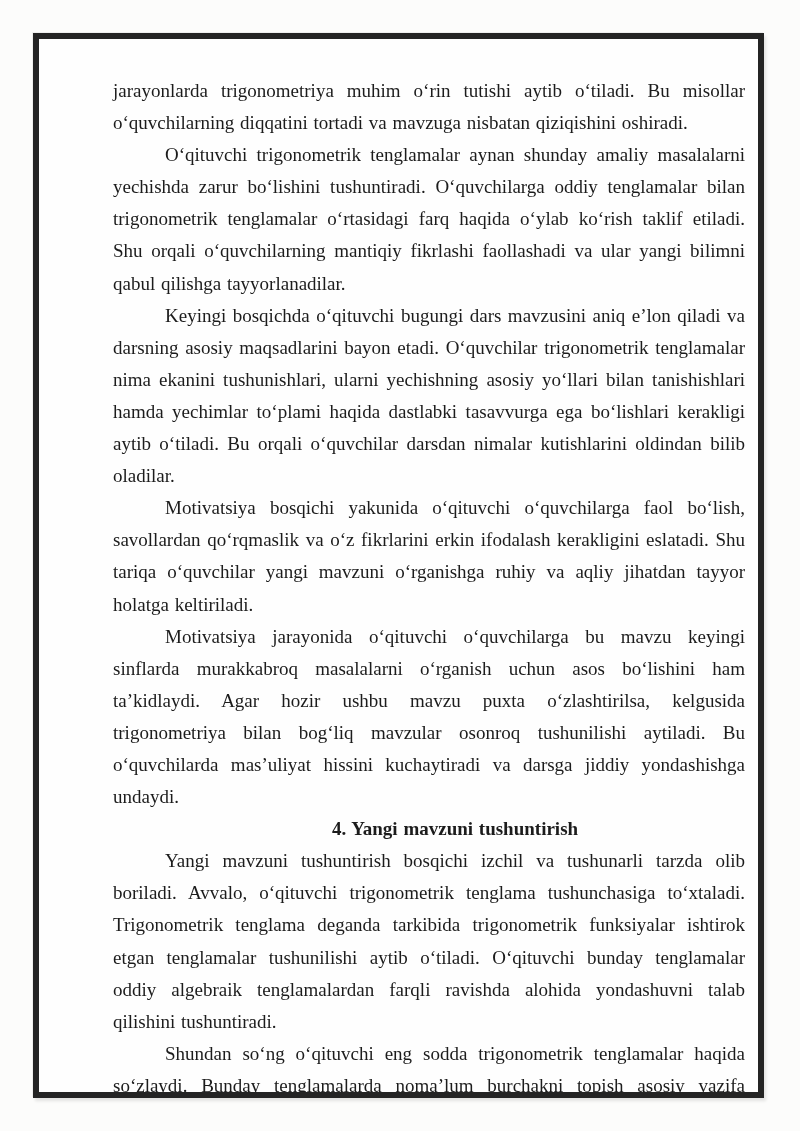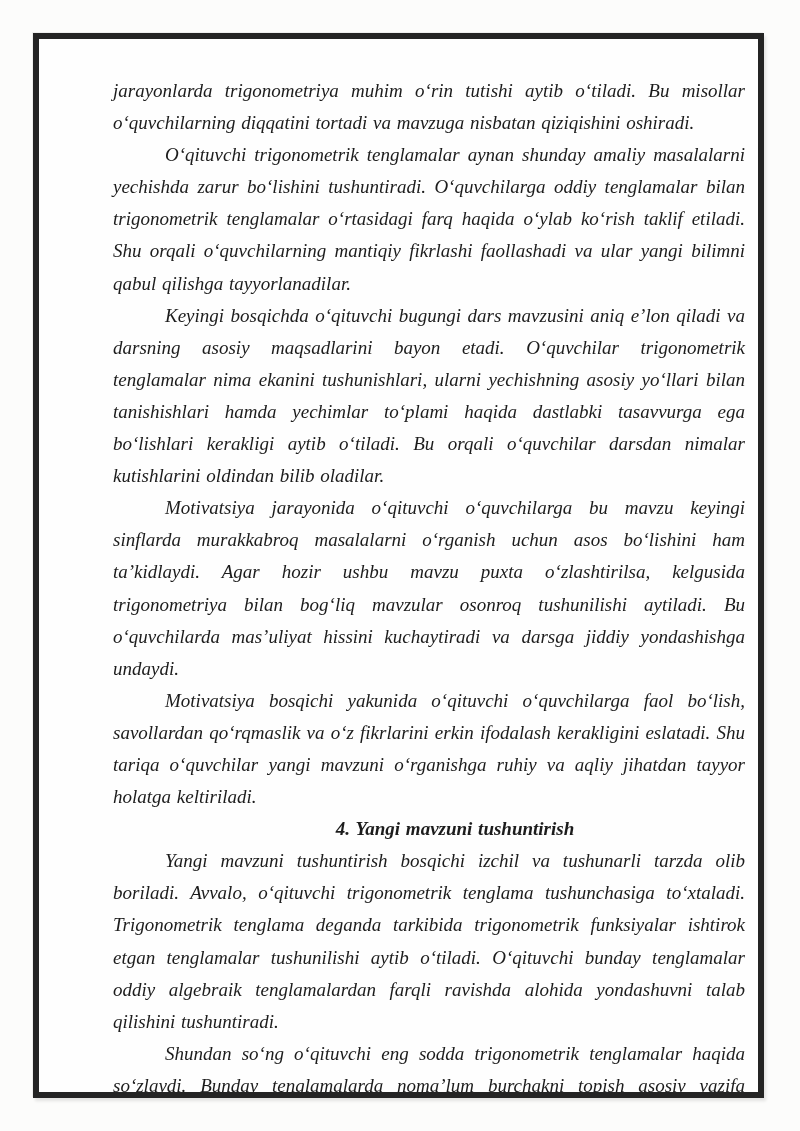--- a/index.html
+++ b/index.html
@@ -25,21 +25,20 @@
   .page-frame {
     position: absolute;
     left: 33px;
     top: 33px;
     width: 731px;
     height: 1065px;
     box-sizing: border-box;
     border: 6px solid #242424;
     background: #fefefe;
     box-shadow: 2px 3px 3px rgba(0,0,0,0.10), -1px -1px 0 rgba(0,0,0,0.05);
-    font-style: italic;
   }
   .page-body {
     position: absolute;
     left: 0;
     top: 0;
     right: 0;
     bottom: 0;
     padding: 36px 13px 0 74px;
     box-sizing: border-box;
     color: #1c1c1c;
@@ -68,20 +67,20 @@
 </head>
 <body>
 
 <div class="scan-page">
   <div class="page-frame">
     <div class="page-body">
 
     <p class="para continuation">jarayonlarda trigonometriya muhim oʻrin tutishi aytib oʻtiladi. Bu misollar oʻquvchilarning diqqatini tortadi va mavzuga nisbatan qiziqishini oshiradi.</p>
         <p class="para body">Oʻqituvchi trigonometrik tenglamalar aynan shunday amaliy masalalarni yechishda zarur boʻlishini tushuntiradi. Oʻquvchilarga oddiy tenglamalar bilan trigonometrik tenglamalar oʻrtasidagi farq haqida oʻylab koʻrish taklif etiladi. Shu orqali oʻquvchilarning mantiqiy fikrlashi faollashadi va ular yangi bilimni qabul qilishga tayyorlanadilar.</p>
         <p class="para body">Keyingi bosqichda oʻqituvchi bugungi dars mavzusini aniq e’lon qiladi va darsning asosiy maqsadlarini bayon etadi. Oʻquvchilar trigonometrik tenglamalar nima ekanini tushunishlari, ularni yechishning asosiy yoʻllari bilan tanishishlari hamda yechimlar toʻplami haqida dastlabki tasavvurga ega boʻlishlari kerakligi aytib oʻtiladi. Bu orqali oʻquvchilar darsdan nimalar kutishlarini oldindan bilib oladilar.</p>
+        <p class="para body">Motivatsiya bosqichi yakunida oʻqituvchi oʻquvchilarga faol boʻlish, savollardan qoʻrqmaslik va oʻz fikrlarini erkin ifodalash kerakligini eslatadi. Shu tariqa oʻquvchilar yangi mavzuni oʻrganishga ruhiy va aqliy jihatdan tayyor holatga keltiriladi.</p>
         <p class="para body">Motivatsiya jarayonida oʻqituvchi oʻquvchilarga bu mavzu keyingi sinflarda murakkabroq masalalarni oʻrganish uchun asos boʻlishini ham ta’kidlaydi. Agar hozir ushbu mavzu puxta oʻzlashtirilsa, kelgusida trigonometriya bilan bogʻliq mavzular osonroq tushunilishi aytiladi. Bu oʻquvchilarda mas’uliyat hissini kuchaytiradi va darsga jiddiy yondashishga undaydi.</p>
-        <p class="para body">Motivatsiya bosqichi yakunida oʻqituvchi oʻquvchilarga faol boʻlish, savollardan qoʻrqmaslik va oʻz fikrlarini erkin ifodalash kerakligini eslatadi. Shu tariqa oʻquvchilar yangi mavzuni oʻrganishga ruhiy va aqliy jihatdan tayyor holatga keltiriladi.</p>
         <p class="para heading">4. Yangi mavzuni tushuntirish</p>
         <p class="para body">Yangi mavzuni tushuntirish bosqichi izchil va tushunarli tarzda olib boriladi. Avvalo, oʻqituvchi trigonometrik tenglama tushunchasiga toʻxtaladi. Trigonometrik tenglama deganda tarkibida trigonometrik funksiyalar ishtirok etgan tenglamalar tushunilishi aytib oʻtiladi. Oʻqituvchi bunday tenglamalar oddiy algebraik tenglamalardan farqli ravishda alohida yondashuvni talab qilishini tushuntiradi.</p>
         <p class="para body-last">Shundan soʻng oʻqituvchi eng sodda trigonometrik tenglamalar haqida soʻzlaydi. Bunday tenglamalarda noma’lum burchakni topish asosiy vazifa ekanligi tushuntiriladi. Oʻquvchilarga ayrim trigonometrik funksiyalarning ma’lum</p>
       </div>
   </div>
 </div>
 
 </body></html>

